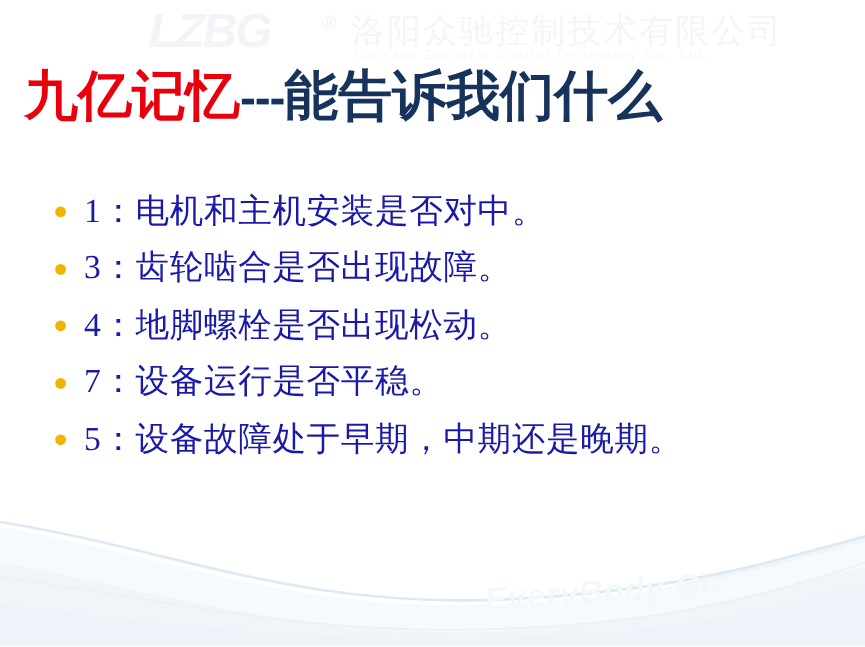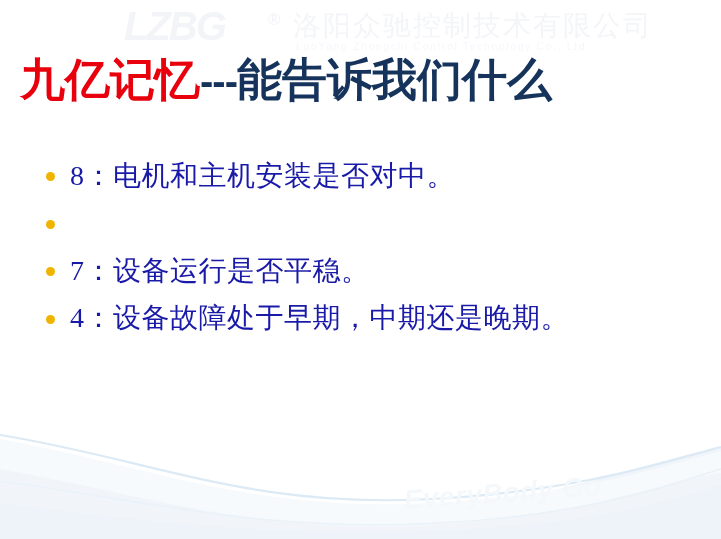--- a/index.html
+++ b/index.html
@@ -165,37 +165,42 @@
   </div>
 
   <div id="title">
     <span class="title-red">九亿记忆</span><span class="title-dash">---</span><span class="title-blue">能告诉我们什么</span>
   </div>
 
   <div id="bullets">
 
     <div class="bullet-row">
       <span class="bullet-dot"></span>
-      <span class="bullet-text">8：电机和主机安装是否对中。</span>
-    </div>
-
-
-    <div class="bullet-row">
-      <span class="bullet-dot"></span>
-    </div>
-
+      <span class="bullet-text">1：电机和主机安装是否对中。</span>
+    </div>
+
+
+    <div class="bullet-row">
+      <span class="bullet-dot"></span>
+      <span class="bullet-text">3：齿轮啮合是否出现故障。</span>
+    </div>
+
+    <div class="bullet-row">
+      <span class="bullet-dot"></span>
+      <span class="bullet-text">4：地脚螺栓是否出现松动。</span>
+    </div>
 
     <div class="bullet-row">
       <span class="bullet-dot"></span>
       <span class="bullet-text">7：设备运行是否平稳。</span>
     </div>
 
     <div class="bullet-row">
       <span class="bullet-dot"></span>
-      <span class="bullet-text">4：设备故障处于早期，中期还是晚期。</span>
+      <span class="bullet-text">5：设备故障处于早期，中期还是晚期。</span>
     </div>
 
   </div>
 
   <svg id="wave" viewBox="0 0 721 110" preserveAspectRatio="none" xmlns="http://www.w3.org/2000/svg">
     <path d="M0,34 C120,52 260,96 420,82 C560,70 640,34 721,18 L721,110 L0,110 Z" fill="#f1f5fa"></path>
     <path d="M0,10 C140,34 250,84 430,74 C580,66 660,38 721,22 L721,44 C640,60 570,88 430,96
              C250,106 130,62 0,40 Z" fill="#f6fafd"></path>
     <path d="M0,6 C150,30 250,80 430,70 C580,62 660,34 721,18" fill="none" stroke="#dceaf5" stroke-width="2.2"></path>
     <path d="M0,52 C160,74 270,104 440,94 C590,86 670,56 721,40" fill="none" stroke="#eaf2f9" stroke-width="1.6"></path>

